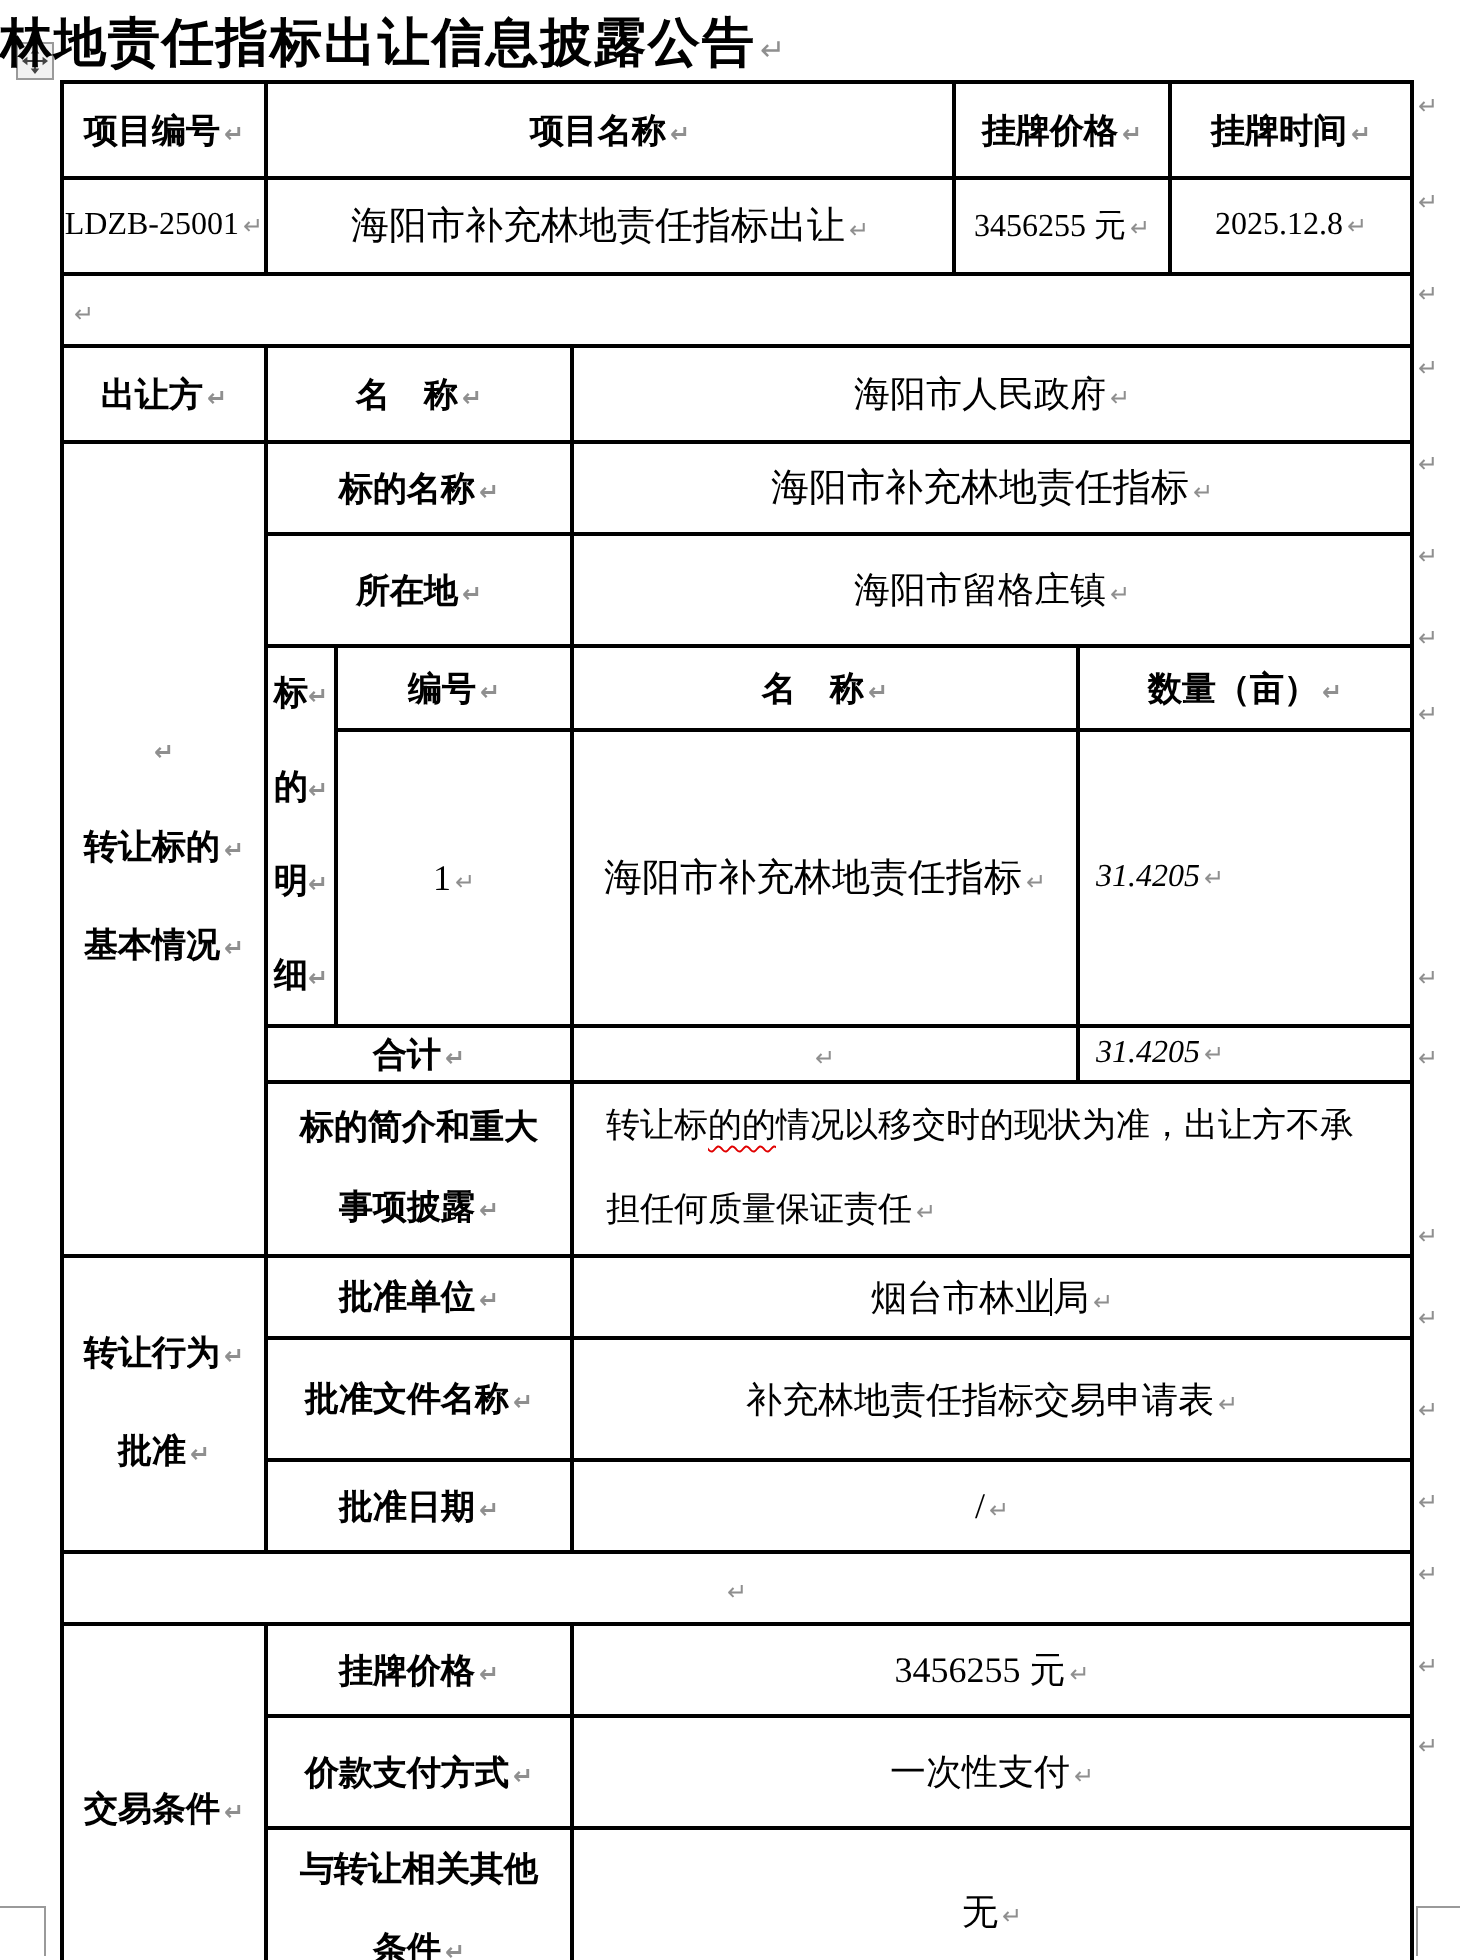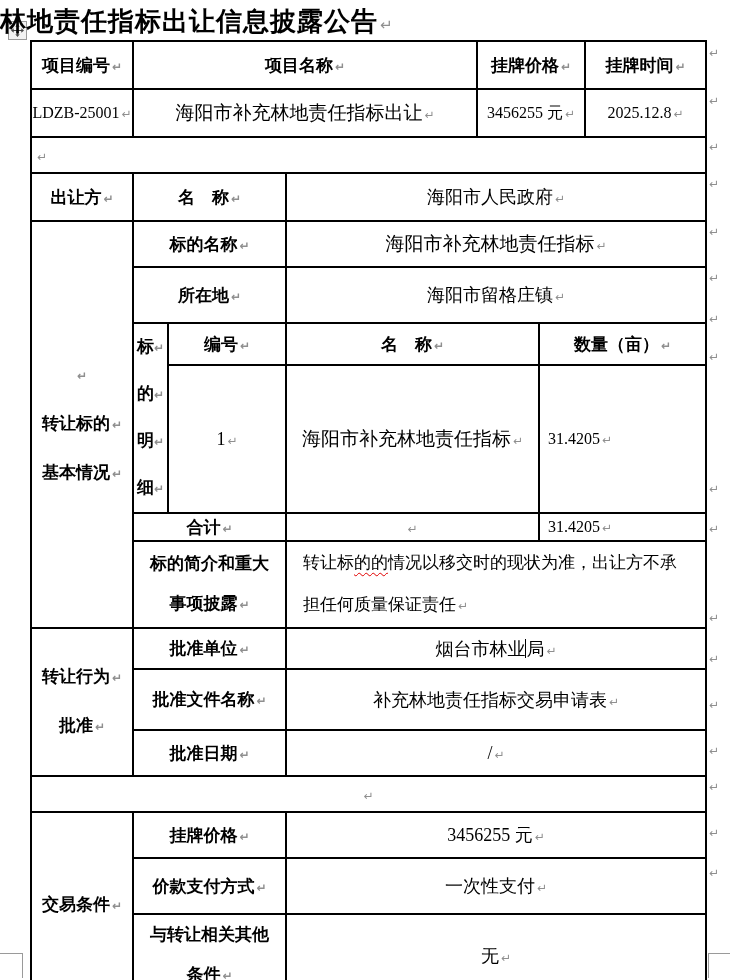--- a/index.html
+++ b/index.html
@@ -13,21 +13,21 @@
   .lbl{font-weight:bold;font-size:17px;}
   .wraplbl{padding:0 9px;line-height:40px;}
   .r1{height:48px}.r2{height:48px}.r3{height:36px}.r4{height:48px}.r5{height:46px}
   .r6{height:56px}.r7{height:38px}.r8{height:132px}.r9{height:28px}.r10{height:66px}
   .r11{height:41px}.r12{height:61px}.r13{height:46px}.r14{height:36px}.r15{height:46px}
   .r16{height:56px}.r17{height:81px}
 
   .pm{color:#8f8f8f;font-size:12px;font-family:"DejaVu Sans",sans-serif;margin-left:2px;}
   .rem{position:absolute;left:709px;color:#8f8f8f;font-size:12px;font-family:"DejaVu Sans",sans-serif;}
 
-  .leftcell{text-align:left;padding-left:8px;}
+  .leftcell{text-align:left;padding-left:8px;font-style:italic;}
   .emptyrow-left{text-align:left;padding-left:5px;}
   .sectionA{line-height:48px;}
   .sectionB{line-height:48px;}
   .vertcell{line-height:46px;}
   .briefval{text-align:left;padding:0 16px;line-height:42px;font-size:17px;}
   .bigval{font-size:19px;}
   .squig{text-decoration-line:underline;text-decoration-style:wavy;text-decoration-color:#e00000;text-decoration-thickness:1px;text-underline-offset:4px;}
 
   .cursor{display:inline-block;width:1px;height:19px;background:#000;vertical-align:-3px;}
 

